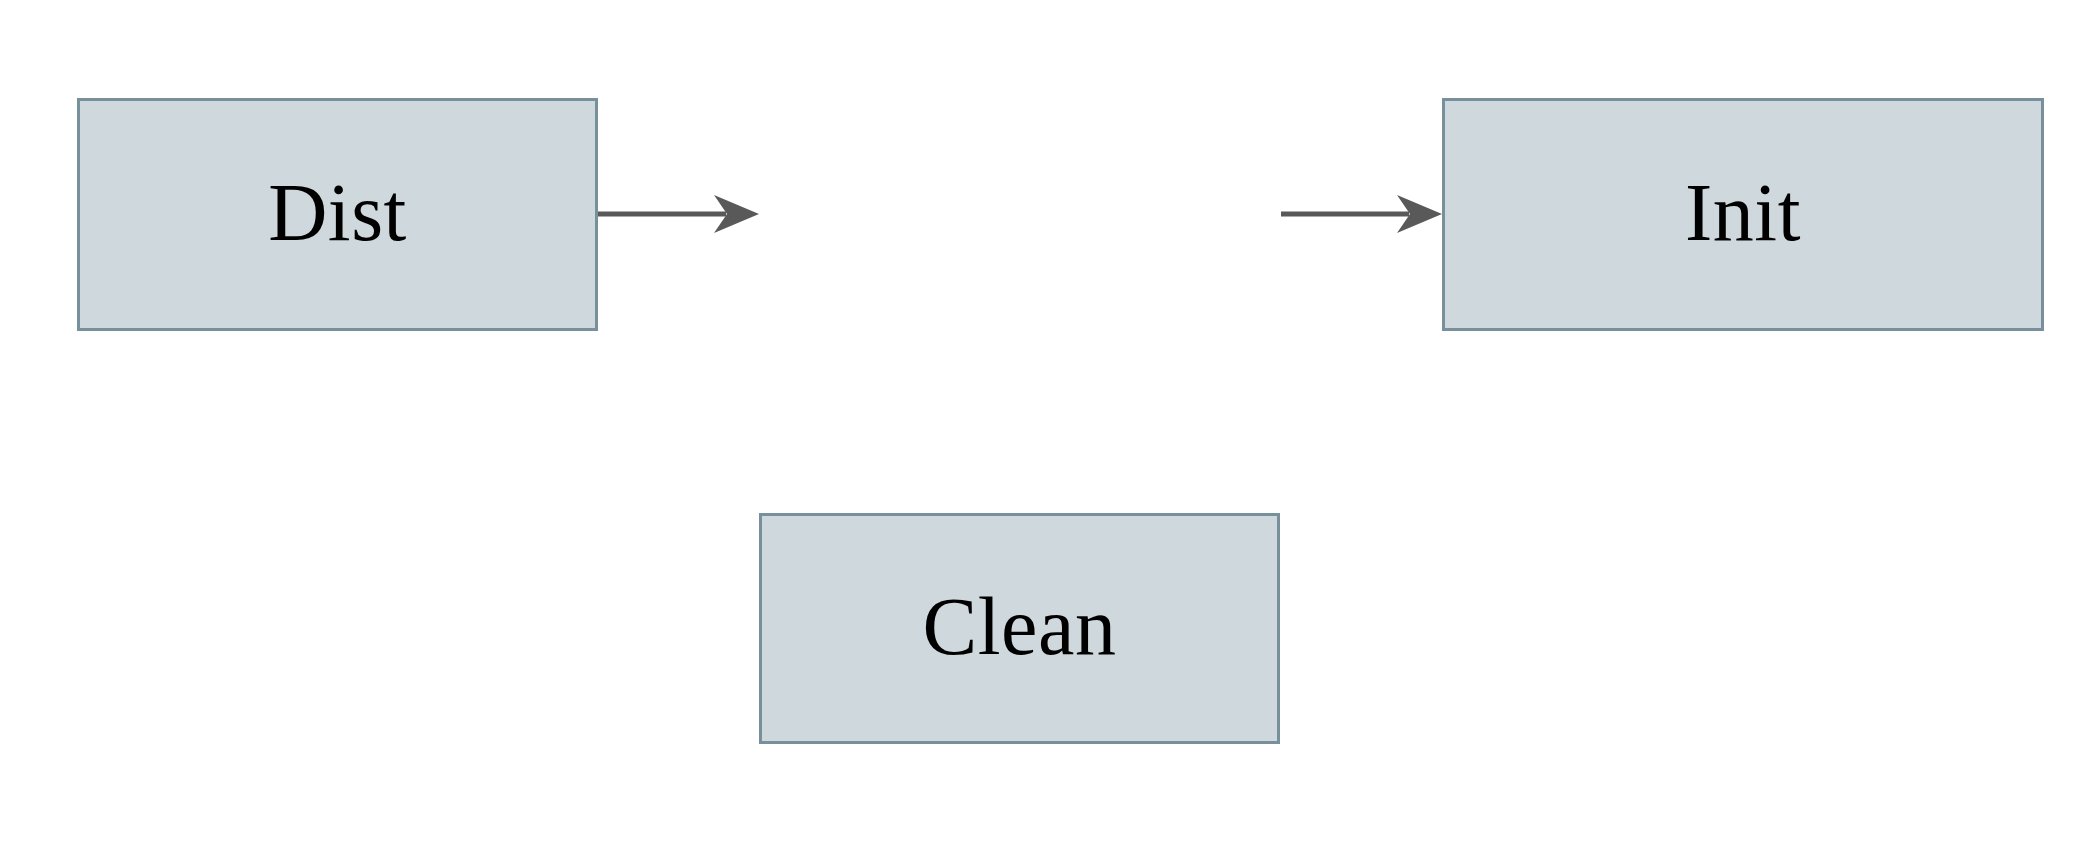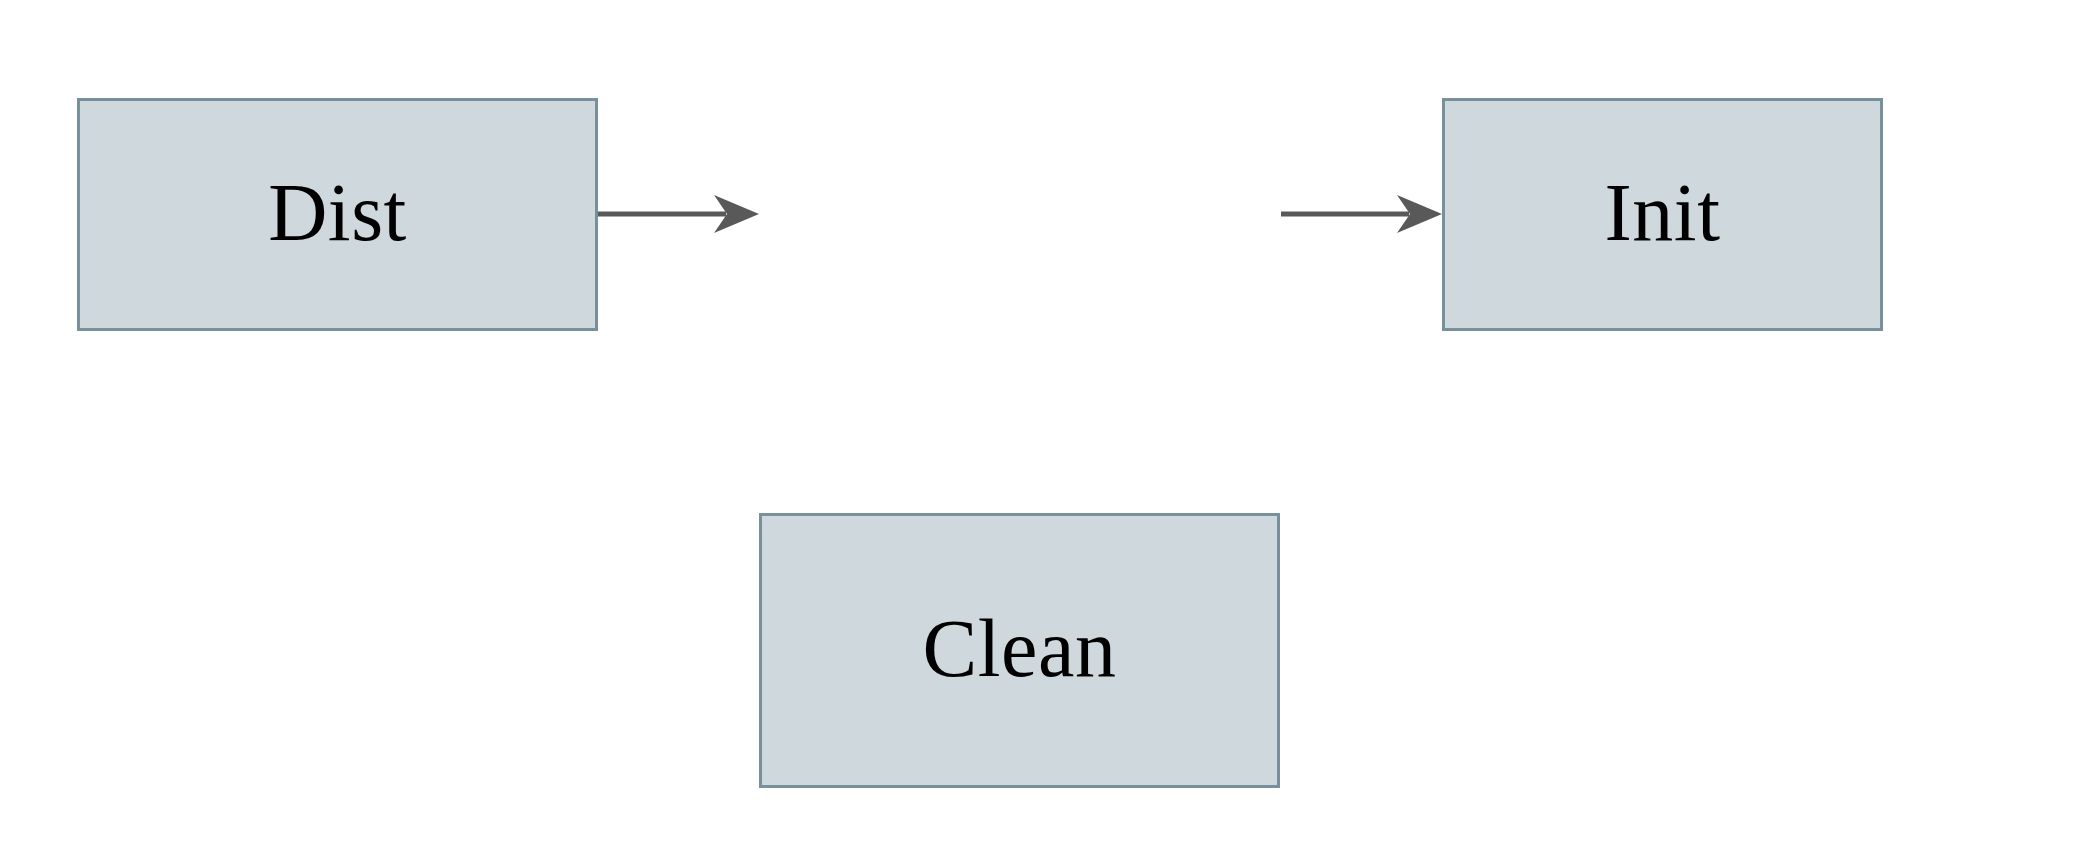--- a/index.html
+++ b/index.html
@@ -36,22 +36,22 @@
   .node-label {
     font-size: 82px;
     line-height: 1;
     color: var(--text, #000000);
     letter-spacing: 0.5px;
     white-space: nowrap;
     transform: translateY(-2px);
   }
   .node-dist    { left: 73px;   top: 98px;  }
   .node-compile { left: 755px;  top: 98px;  }
-  .node-init    { left: 1438px; top: 98px; width: 441px; }
-  .node-clean   { left: 755px;  top: 513px; height: 275px; align-items: center; }
+  .node-init    { left: 1438px; top: 98px; width: 602px; }
+  .node-clean   { left: 755px;  top: 513px; height: 231px; align-items: center; }
   .edges-overlay {
     position: absolute;
     left: 0;
     top: 0;
     width: 2078px;
     height: 848px;
     pointer-events: none;
   }
 </style>
 </head>

